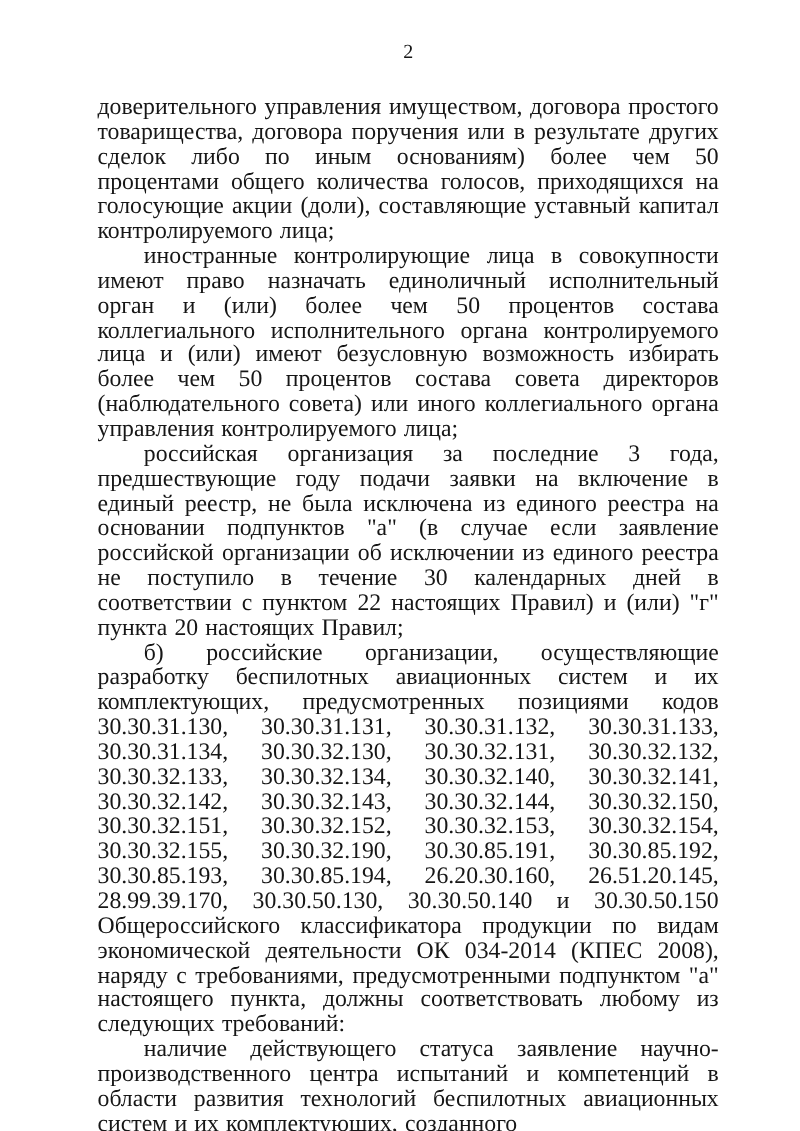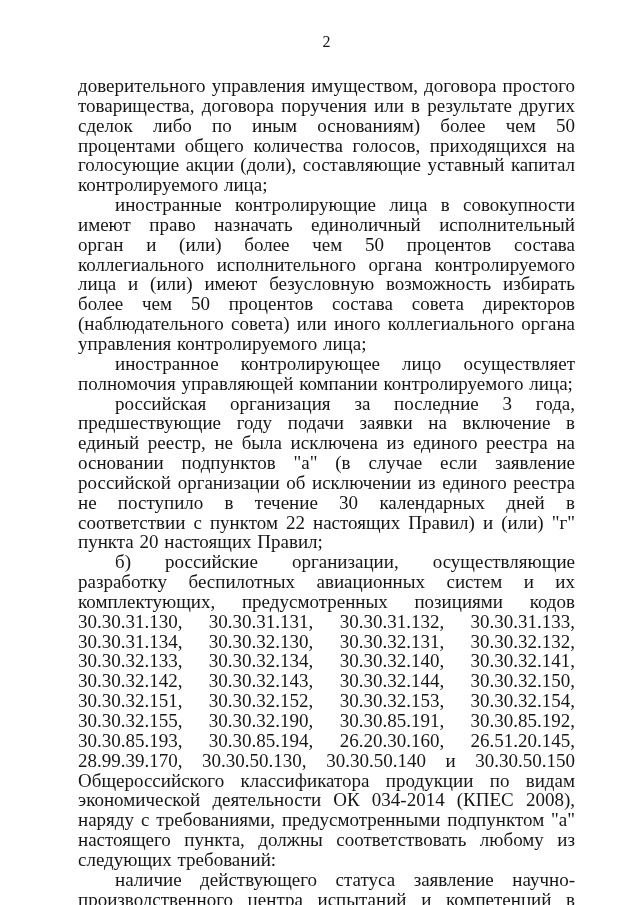--- a/index.html
+++ b/index.html
@@ -44,19 +44,18 @@
 </head>
 <body>
 
 <div class="sheet">
 
   <div class="page-number">2</div>
 
   <div class="doc-body">
     <p>доверительного управления имуществом, договора простого товарищества, договора поручения или в результате других сделок либо по иным основаниям) более чем 50 процентами общего количества голосов, приходящихся на голосующие акции (доли), составляющие уставный капитал контролируемого лица;</p>
     <p class="indented">иностранные контролирующие лица в совокупности имеют право назначать единоличный исполнительный орган и (или) более чем 50 процентов состава коллегиального исполнительного органа контролируемого лица и (или) имеют безусловную возможность избирать более чем 50 процентов состава совета директоров (наблюдательного совета) или иного коллегиального органа управления контролируемого лица;</p>
-    <p class="indented">иностранное контролирующее лицо осуществляет полномочия управляющей компании контролируемого лица;</p>
     <p class="indented">российская организация за последние 3 года, предшествующие году подачи заявки на включение в единый реестр, не была исключена из единого реестра на основании подпунктов "а" (в случае если заявление российской организации об исключении из единого реестра не поступило в течение 30 календарных дней в соответствии с пунктом 22 настоящих Правил) и (или) "г" пункта 20 настоящих Правил;</p>
     <p class="indented">б) российские организации, осуществляющие разработку беспилотных авиационных систем и их комплектующих, предусмотренных позициями кодов 30.30.31.130, 30.30.31.131, 30.30.31.132, 30.30.31.133, 30.30.31.134, 30.30.32.130, 30.30.32.131, 30.30.32.132, 30.30.32.133, 30.30.32.134, 30.30.32.140, 30.30.32.141, 30.30.32.142, 30.30.32.143, 30.30.32.144, 30.30.32.150, 30.30.32.151, 30.30.32.152, 30.30.32.153, 30.30.32.154, 30.30.32.155, 30.30.32.190, 30.30.85.191, 30.30.85.192, 30.30.85.193, 30.30.85.194, 26.20.30.160, 26.51.20.145, 28.99.39.170, 30.30.50.130, 30.30.50.140 и 30.30.50.150 Общероссийского классификатора продукции по видам экономической деятельности ОК 034-2014 (КПЕС 2008), наряду с требованиями, предусмотренными подпунктом "а" настоящего пункта, должны соответствовать любому из следующих требований:</p>
     <p class="indented">наличие действующего статуса заявление научно-производственного центра испытаний и компетенций в области развития технологий беспилотных авиационных систем и их комплектующих, созданного</p>
   </div>
 
 </div>
 
 </body></html>

